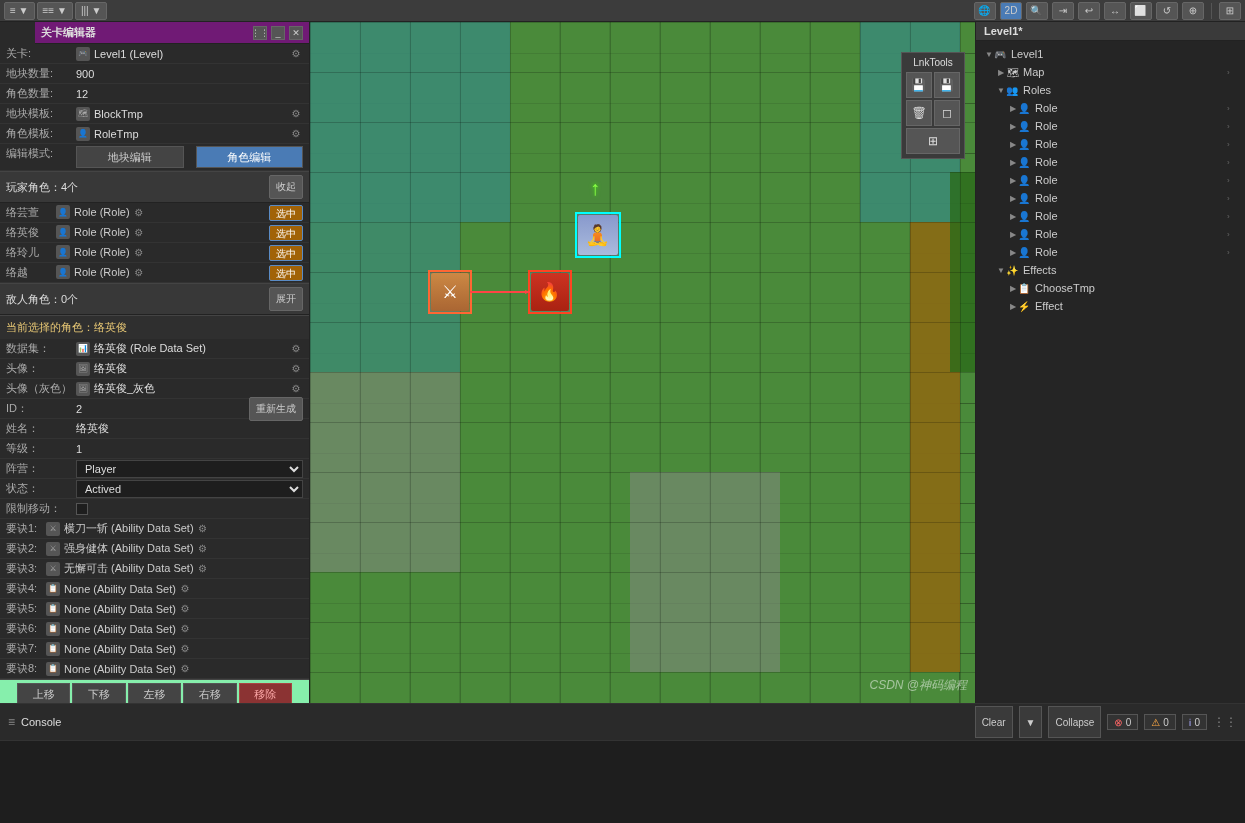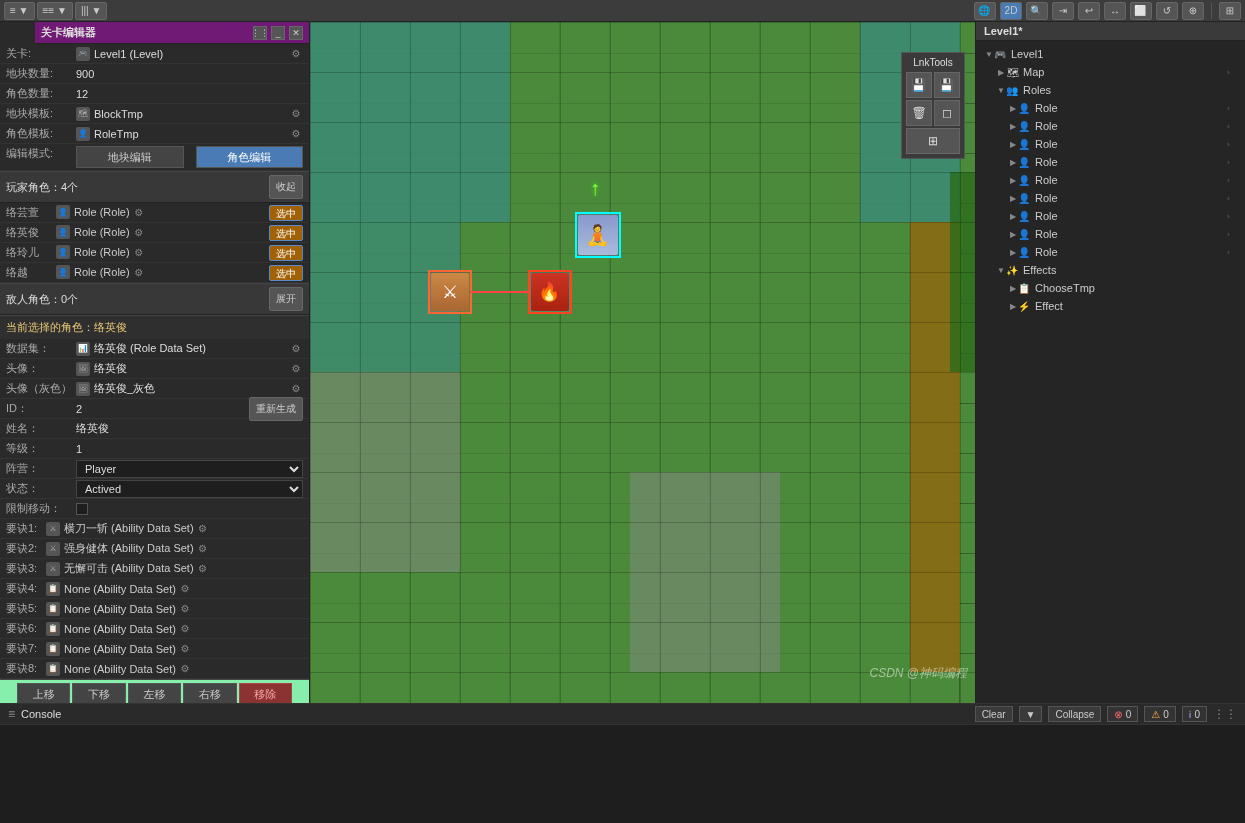--- a/index.html
+++ b/index.html
@@ -460,21 +460,21 @@
       cursor: pointer;
     }
     .console-spacer { flex: 1; }
     .console-btn {
       background: #3a3a3a;
       border: 1px solid #555;
       color: #ccc;
       font-size: 10px;
       padding: 1px 6px;
       cursor: pointer;
-      height: 16px;
+      height: 32px;
       display: flex;
       align-items: center;
     }
     .console-badge {
       background: #333;
       border: 1px solid #555;
       color: #ccc;
       font-size: 10px;
       padding: 1px 6px;
       height: 16px;
@@ -562,21 +562,21 @@
       border: 1px solid #555;
       display: inline-flex;
       align-items: center;
       justify-content: center;
       margin-right: 4px;
       cursor: pointer;
     }
 
     .watermark {
       position: absolute;
-      bottom: 21px;
+      bottom: 9px;
       right: 8px;
       color: rgba(255,255,255,0.5);
       font-size: 12px;
       font-style: italic;
     }
   </style>
 </head>
 <body>
 
 <div class="top-toolbar">

